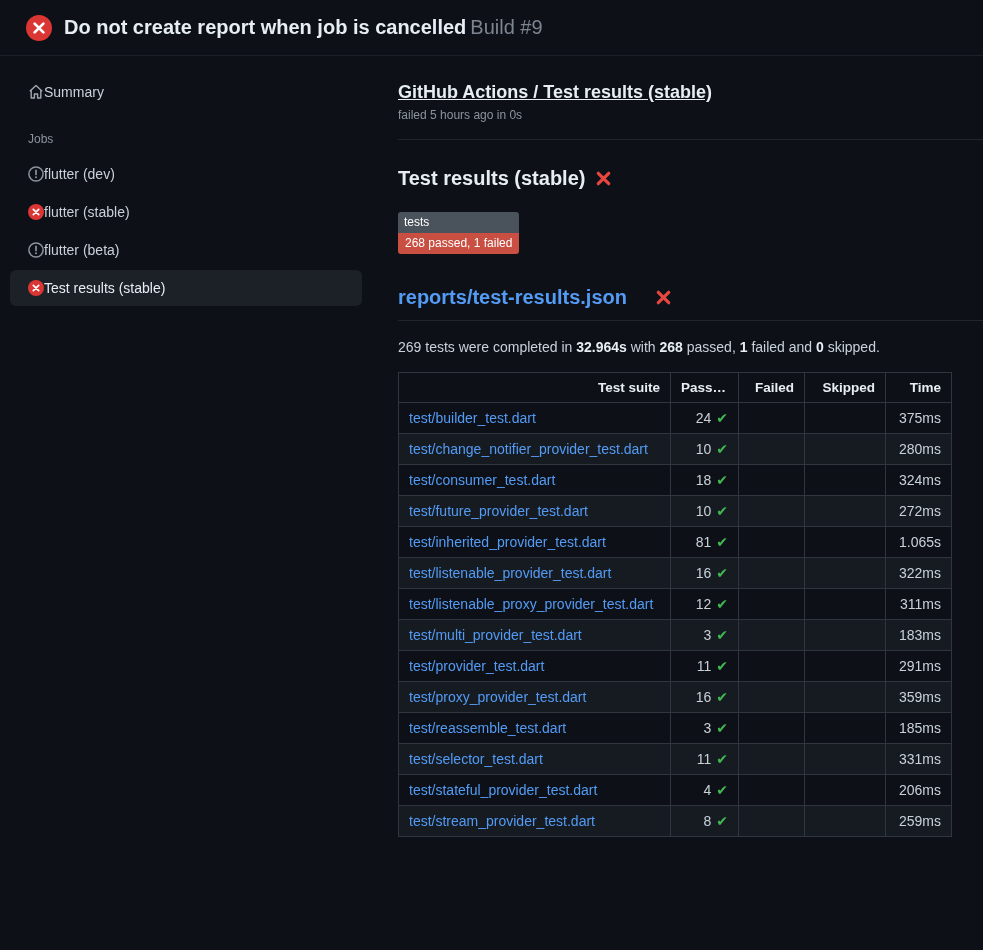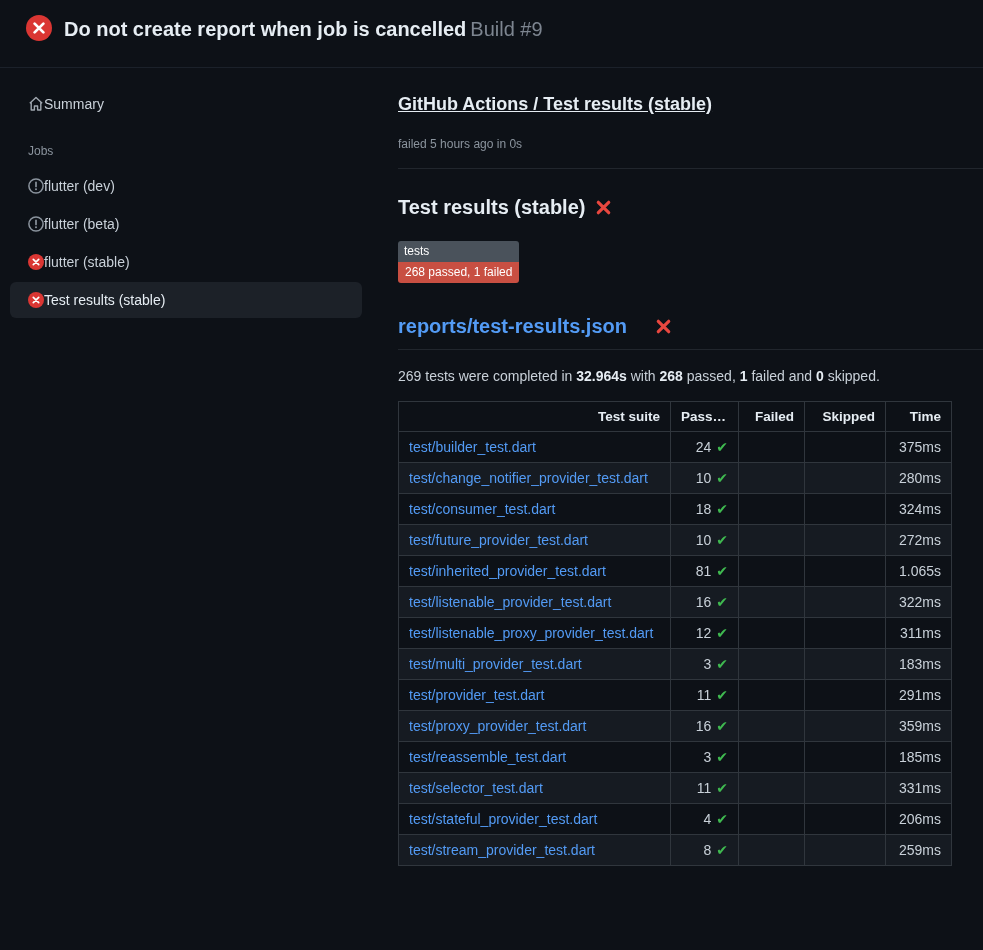--- a/index.html
+++ b/index.html
@@ -7,22 +7,22 @@
   body {
     background: #0d1117;
     color: #c9d1d9;
     font-family: "Liberation Sans", "DejaVu Sans", sans-serif;
     font-size: 14px;
   }
   svg { display: block; }
 
   
   .app-header {
-    display: flex; align-items: flex-end; gap: 12px;
-    padding: 15px 26px 26px 26px;
+    display: flex; align-items: flex-start; gap: 12px;
+    padding: 15px 26px 14px 26px;
     border-bottom: 1px solid #1b212a;
   }
   .status-icon-lg { width: 26px; height: 26px; flex-shrink: 0; }
   .build-title { font-size: 20px; font-weight: 700; color: #e6edf3; line-height: 1.2; }
   .build-number { color: #7d8590; font-weight: 400; margin-left: 4px; }
 
   
   .layout { display: flex; align-items: flex-start; }
 
   
@@ -33,21 +33,21 @@
     border-radius: 6px; font-size: 14px; color: #c9d1d9;
     cursor: pointer; margin-bottom: 2px;
   }
   .side-item.selected { background: #1c2128; color: #e6edf3; }
   .side-item .icon { width: 16px; height: 16px; flex-shrink: 0; }
   .jobs-label { color: #8b949e; font-size: 12px; margin: 22px 0 10px 18px; }
 
   
   .main { flex: 1; padding: 26px 0 0 24px; min-width: 0; }
   .crumb { font-weight: 700; font-size: 18px; color: #e6edf3; text-decoration: underline; }
-  .run-meta { color: #8b949e; font-size: 12px; margin-top: 22px; }
+  .run-meta { color: #8b949e; font-size: 12px; margin-top: 5px; }
   .divider { border: none; border-top: 1px solid #21262d; margin: 17px 0 0 0; }
 
   .section-title {
     margin-top: 27px; font-size: 20px; font-weight: 700; color: #e6edf3;
     display: flex; align-items: center; gap: 10px;
   }
   .xmark { width: 17px; height: 17px; }
 
   .badge {
     display: inline-flex; margin-top: 22px; font-size: 12px; color: #ffffff;
@@ -117,36 +117,36 @@
           <path d="M8 4.4 v4.1" stroke="#8b949e" stroke-width="1.7" stroke-linecap="round"></path>
           <circle cx="8" cy="11.2" r="1" fill="#8b949e"></circle>
         </svg>
       </span>
       <span>flutter (dev)</span>
     </div>
 
     <div class="side-item">
       <span class="icon">
         <svg viewBox="0 0 16 16" width="16" height="16">
+          <circle cx="8" cy="8" r="8" fill="#da3633"></circle>
+          <path d="M5.3 5.3 L10.7 10.7 M10.7 5.3 L5.3 10.7" stroke="#ffffff" stroke-width="1.7" stroke-linecap="round"></path>
+        </svg>
+      </span>
+      <span>flutter (stable)</span>
+    </div>
+
+    <div class="side-item">
+      <span class="icon">
+        <svg viewBox="0 0 16 16" width="16" height="16">
           <circle cx="8" cy="8" r="7.1" fill="none" stroke="#8b949e" stroke-width="1.5"></circle>
           <path d="M8 4.4 v4.1" stroke="#8b949e" stroke-width="1.7" stroke-linecap="round"></path>
           <circle cx="8" cy="11.2" r="1" fill="#8b949e"></circle>
         </svg>
       </span>
       <span>flutter (beta)</span>
-    </div>
-
-    <div class="side-item">
-      <span class="icon">
-        <svg viewBox="0 0 16 16" width="16" height="16">
-          <circle cx="8" cy="8" r="8" fill="#da3633"></circle>
-          <path d="M5.3 5.3 L10.7 10.7 M10.7 5.3 L5.3 10.7" stroke="#ffffff" stroke-width="1.7" stroke-linecap="round"></path>
-        </svg>
-      </span>
-      <span>flutter (stable)</span>
     </div>
 
     <div class="side-item selected">
       <span class="icon">
         <svg viewBox="0 0 16 16" width="16" height="16">
           <circle cx="8" cy="8" r="8" fill="#da3633"></circle>
           <path d="M5.3 5.3 L10.7 10.7 M10.7 5.3 L5.3 10.7" stroke="#ffffff" stroke-width="1.7" stroke-linecap="round"></path>
         </svg>
       </span>
       <span>Test results (stable)</span>

